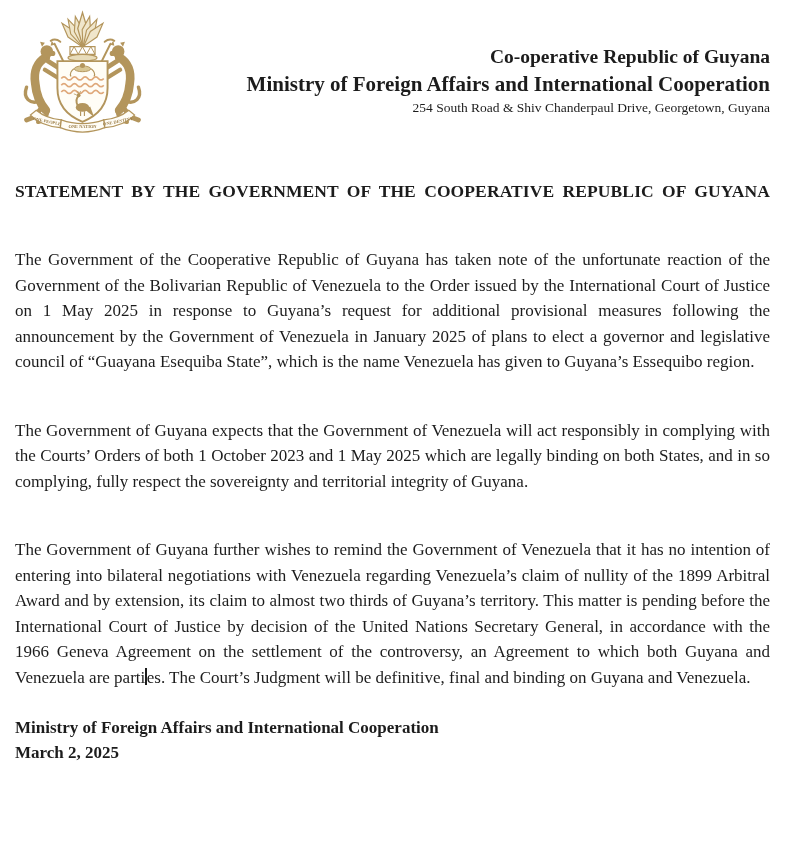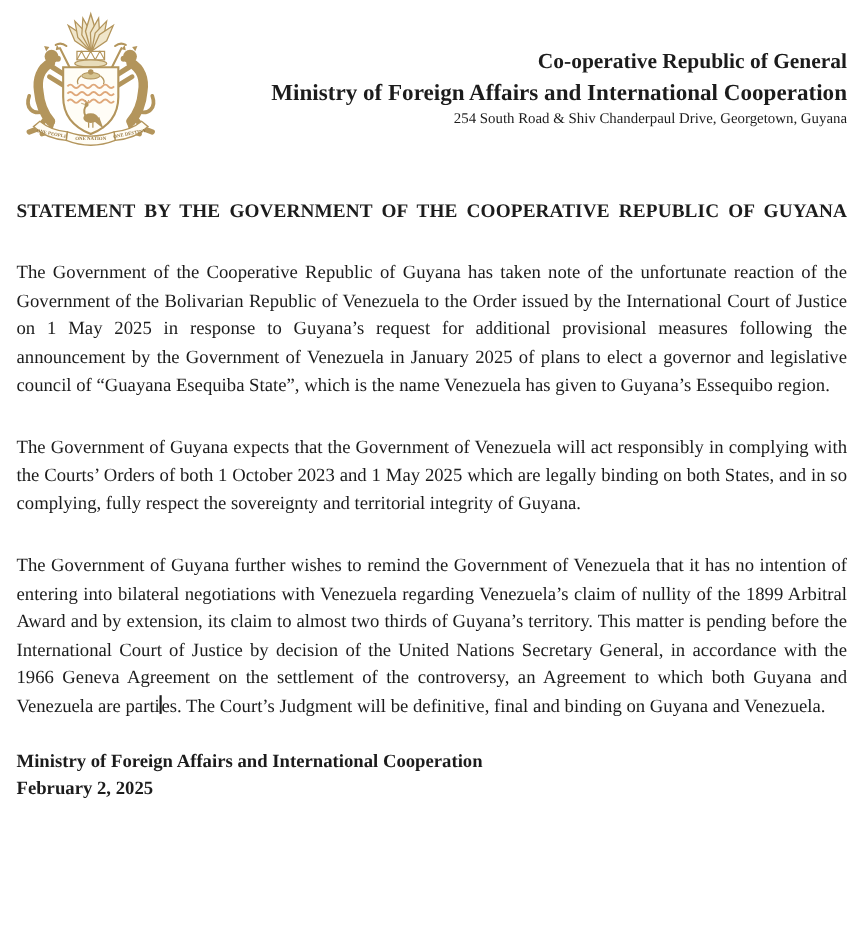--- a/index.html
+++ b/index.html
@@ -23,21 +23,21 @@
   .doc-title {
     margin-top: 20px;
     font-size: 17.5px; font-weight: bold; line-height: 26px;
     text-align: justify; text-align-last: justify;
     white-space: nowrap; letter-spacing: 0.1px;
   }
   .doc-title { display: flex; justify-content: flex-end; } 
   .doc-title span { white-space: normal; width: 100%; text-align: justify; text-align-last: justify; }
 
   p.bodytext {
-    margin-top: 31px;
+    margin-top: 43px;
     font-size: 17px; line-height: 25.5px;
     text-align: justify;
   }
   .caret {
     display: inline-block; width: 1.5px; height: 17px;
     background: #1c1c1c; vertical-align: -2px;
   }
 
   .signoff { margin-top: 25px; font-size: 17px; font-weight: bold; line-height: 25px; }
 </style>
@@ -108,35 +108,35 @@
         <path d="M47,125 C62,131 78,131 93,125 L92,117 C78,122 62,122 48,117 Z"></path>
       </g>
       <g font-family="Liberation Serif, DejaVu Serif, serif" font-size="4.6" font-weight="bold" fill="#9a7b44" text-anchor="middle">
         <text x="33" y="120" transform="rotate(11 33 120)">ONE PEOPLE</text>
         <text x="70" y="125">ONE NATION</text>
         <text x="107" y="120" transform="rotate(-11 107 120)">ONE DESTINY</text>
       </g>
     </svg>
 
     <div class="lh-text">
-      <div class="lh-country">Co-operative Republic of General</div>
+      <div class="lh-country">Co-operative Republic of Guyana</div>
       <div class="lh-ministry">Ministry of Foreign Affairs and International Cooperation</div>
       <div class="lh-address">254 South Road &amp; Shiv Chanderpaul Drive, Georgetown, Guyana</div>
     </div>
   </div>
 
   <div class="doc-title">
     <span>STATEMENT BY THE GOVERNMENT OF THE COOPERATIVE REPUBLIC OF GUYANA</span>
   </div>
 
   <p class="bodytext">The Government of the Cooperative Republic of Guyana has taken note of the unfortunate reaction of the Government of the Bolivarian Republic of Venezuela to the Order issued by the International Court of Justice on 1 May 2025 in response to Guyana’s request for additional provisional measures following the announcement by the Government of Venezuela in January 2025 of plans to elect a governor and legislative council of “Guayana Esequiba State”, which is the name Venezuela has given to Guyana’s Essequibo region.</p>
 
   <p class="bodytext">The Government of Guyana expects that the Government of Venezuela will act responsibly in complying with the Courts’ Orders of both 1 October 2023 and 1 May 2025 which are legally binding on both States, and in so complying, fully respect the sovereignty and territorial integrity of Guyana.</p>
 
   <p class="bodytext"><span>The Government of Guyana further wishes to remind the Government of Venezuela that it has no intention of entering into bilateral negotiations with Venezuela regarding Venezuela’s claim of nullity of the 1899 Arbitral Award and by extension, its claim to almost two thirds of Guyana’s territory. This matter is pending before the International Court of Justice by decision of the United Nations Secretary General, in accordance with the 1966 Geneva Agreement on the settlement of the controversy, an Agreement to which both Guyana and Venezuela are parti</span><span class="caret"></span><span>es. The Court’s Judgment will be definitive, final and binding on Guyana and Venezuela.</span></p>
 
 
   <div class="signoff">
     <div>Ministry of Foreign Affairs and International Cooperation</div>
-    <div>February 2, 2025</div>
+    <div>March 2, 2025</div>
   </div>
 
 </div>
 
 </body></html>

